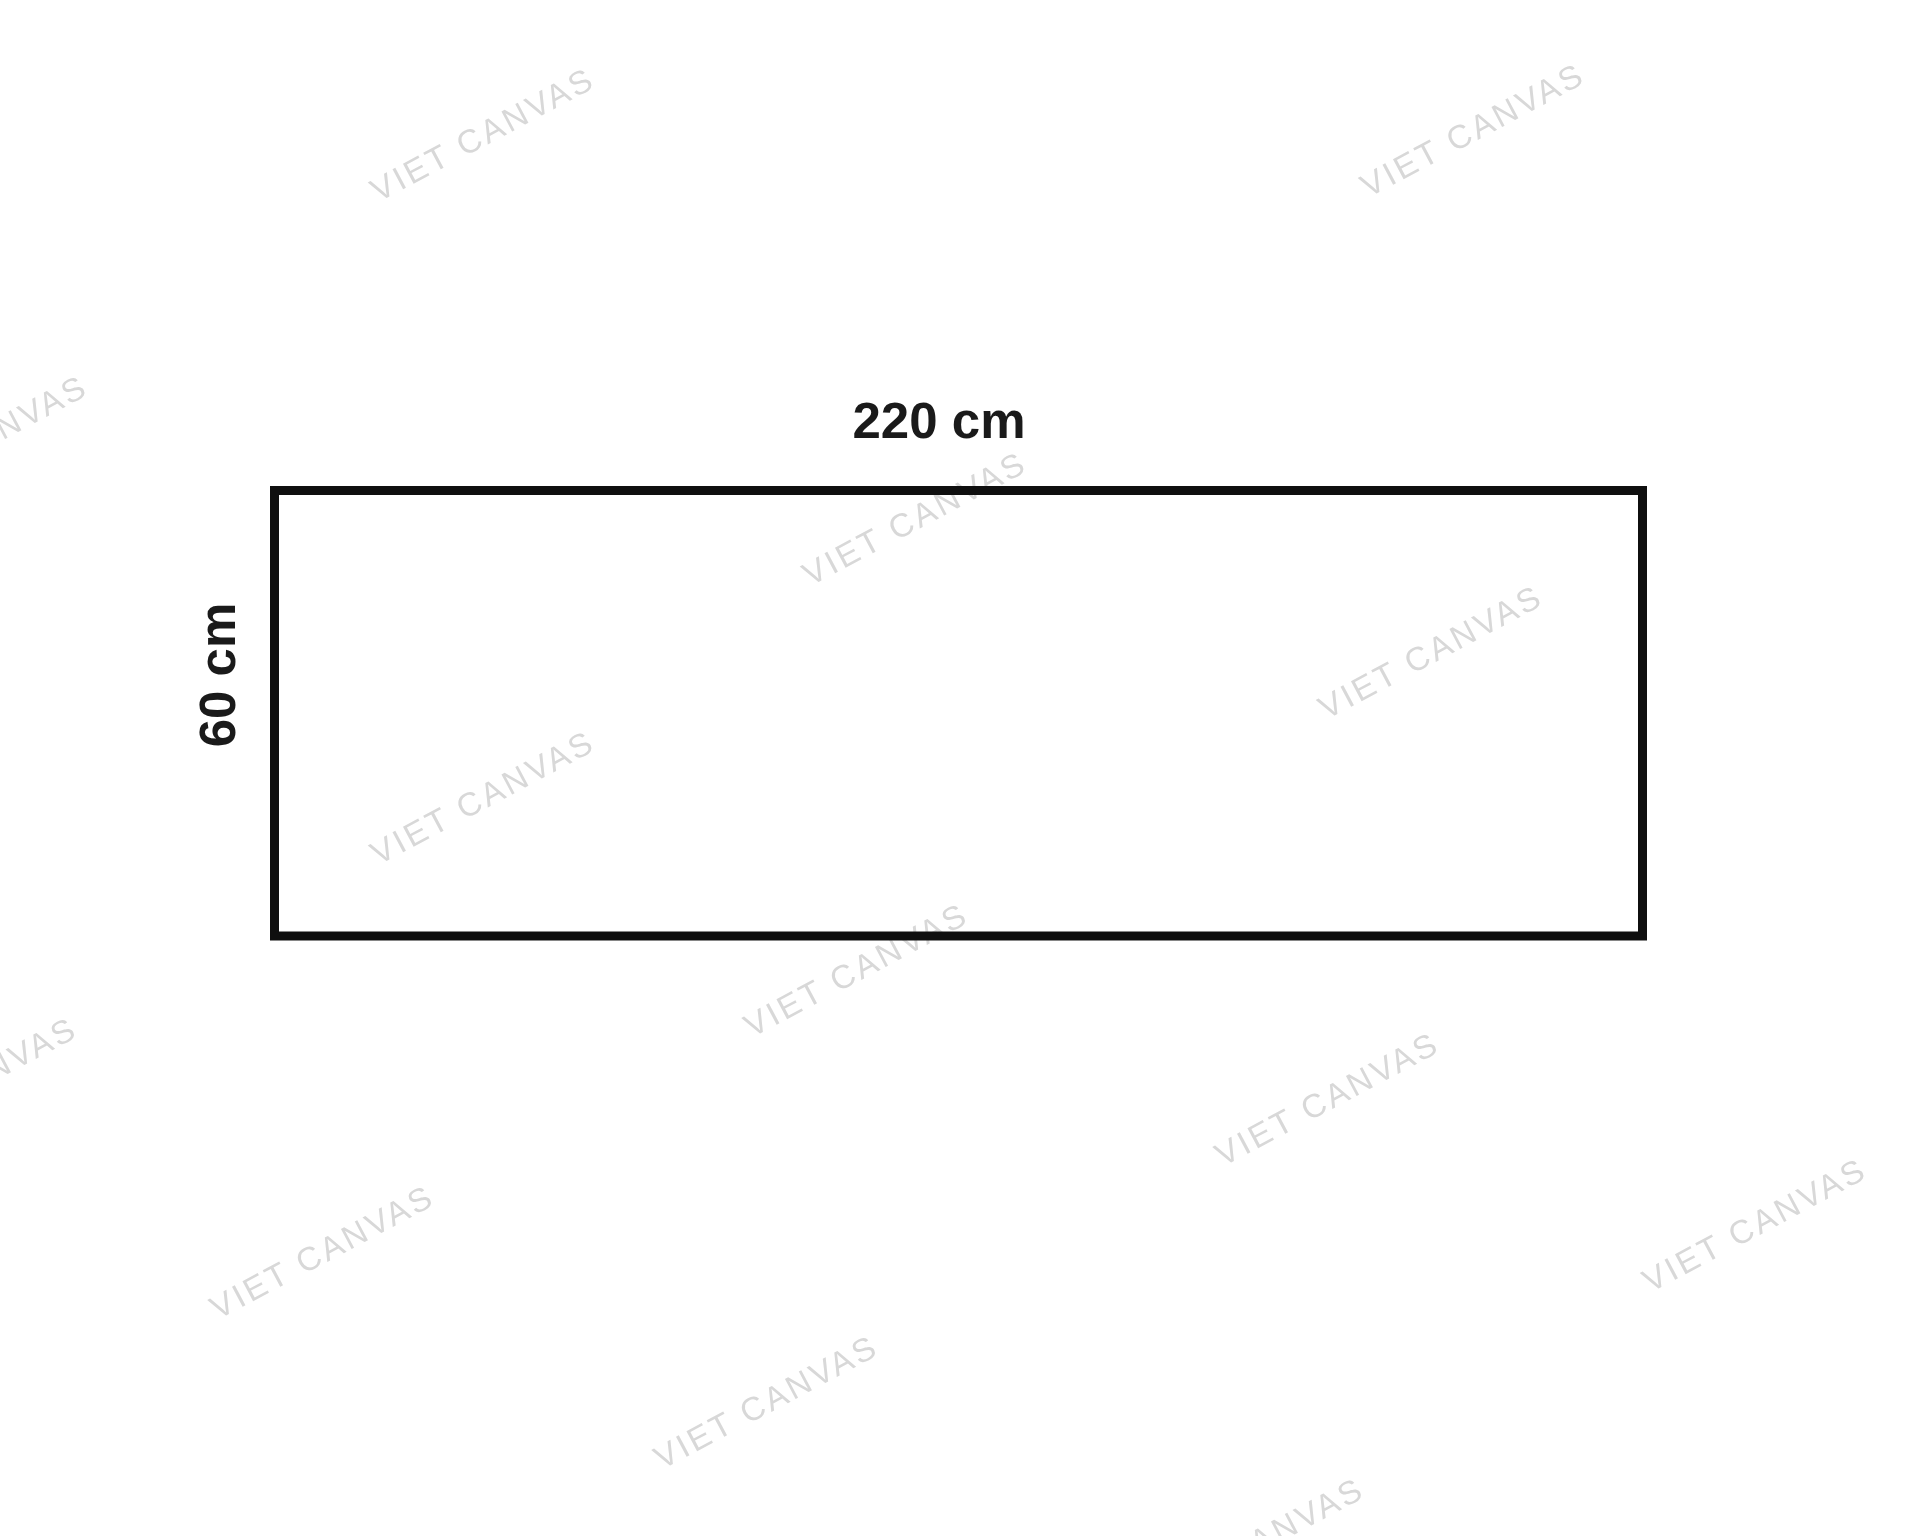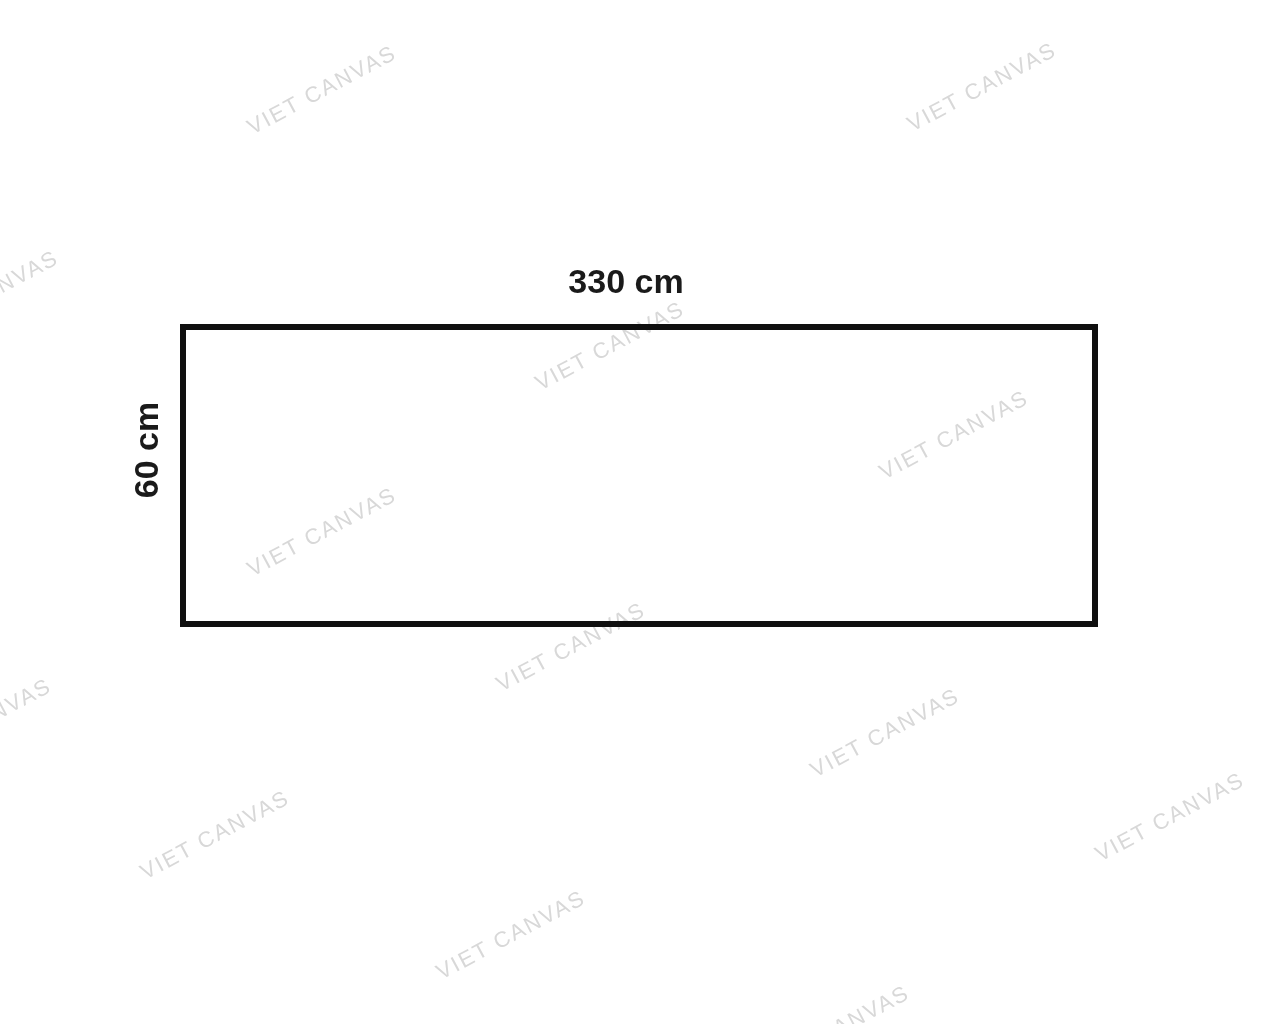--- a/index.html
+++ b/index.html
@@ -87,17 +87,17 @@
       <div class="watermark" style="left: -23px; top: 723px;">VIET CANVAS</div>
       <div class="watermark" style="left: 885px; top: 733px;">VIET CANVAS</div>
       <div class="watermark" style="left: 1170px; top: 817px;">VIET CANVAS</div>
       <div class="watermark" style="left: 215px; top: 835px;">VIET CANVAS</div>
       <div class="watermark" style="left: 511px; top: 935px;">VIET CANVAS</div>
       <div class="watermark" style="left: 835px; top: 1030px;">VIET CANVAS</div>
     </div>
 
   <div class="canvas-rect"></div>
 
-  <div class="dim-label width">330 cm</div>
+  <div class="dim-label width">220 cm</div>
 
   <div class="dim-label height">60 cm</div>
 
 </div>
 
 </body></html>

